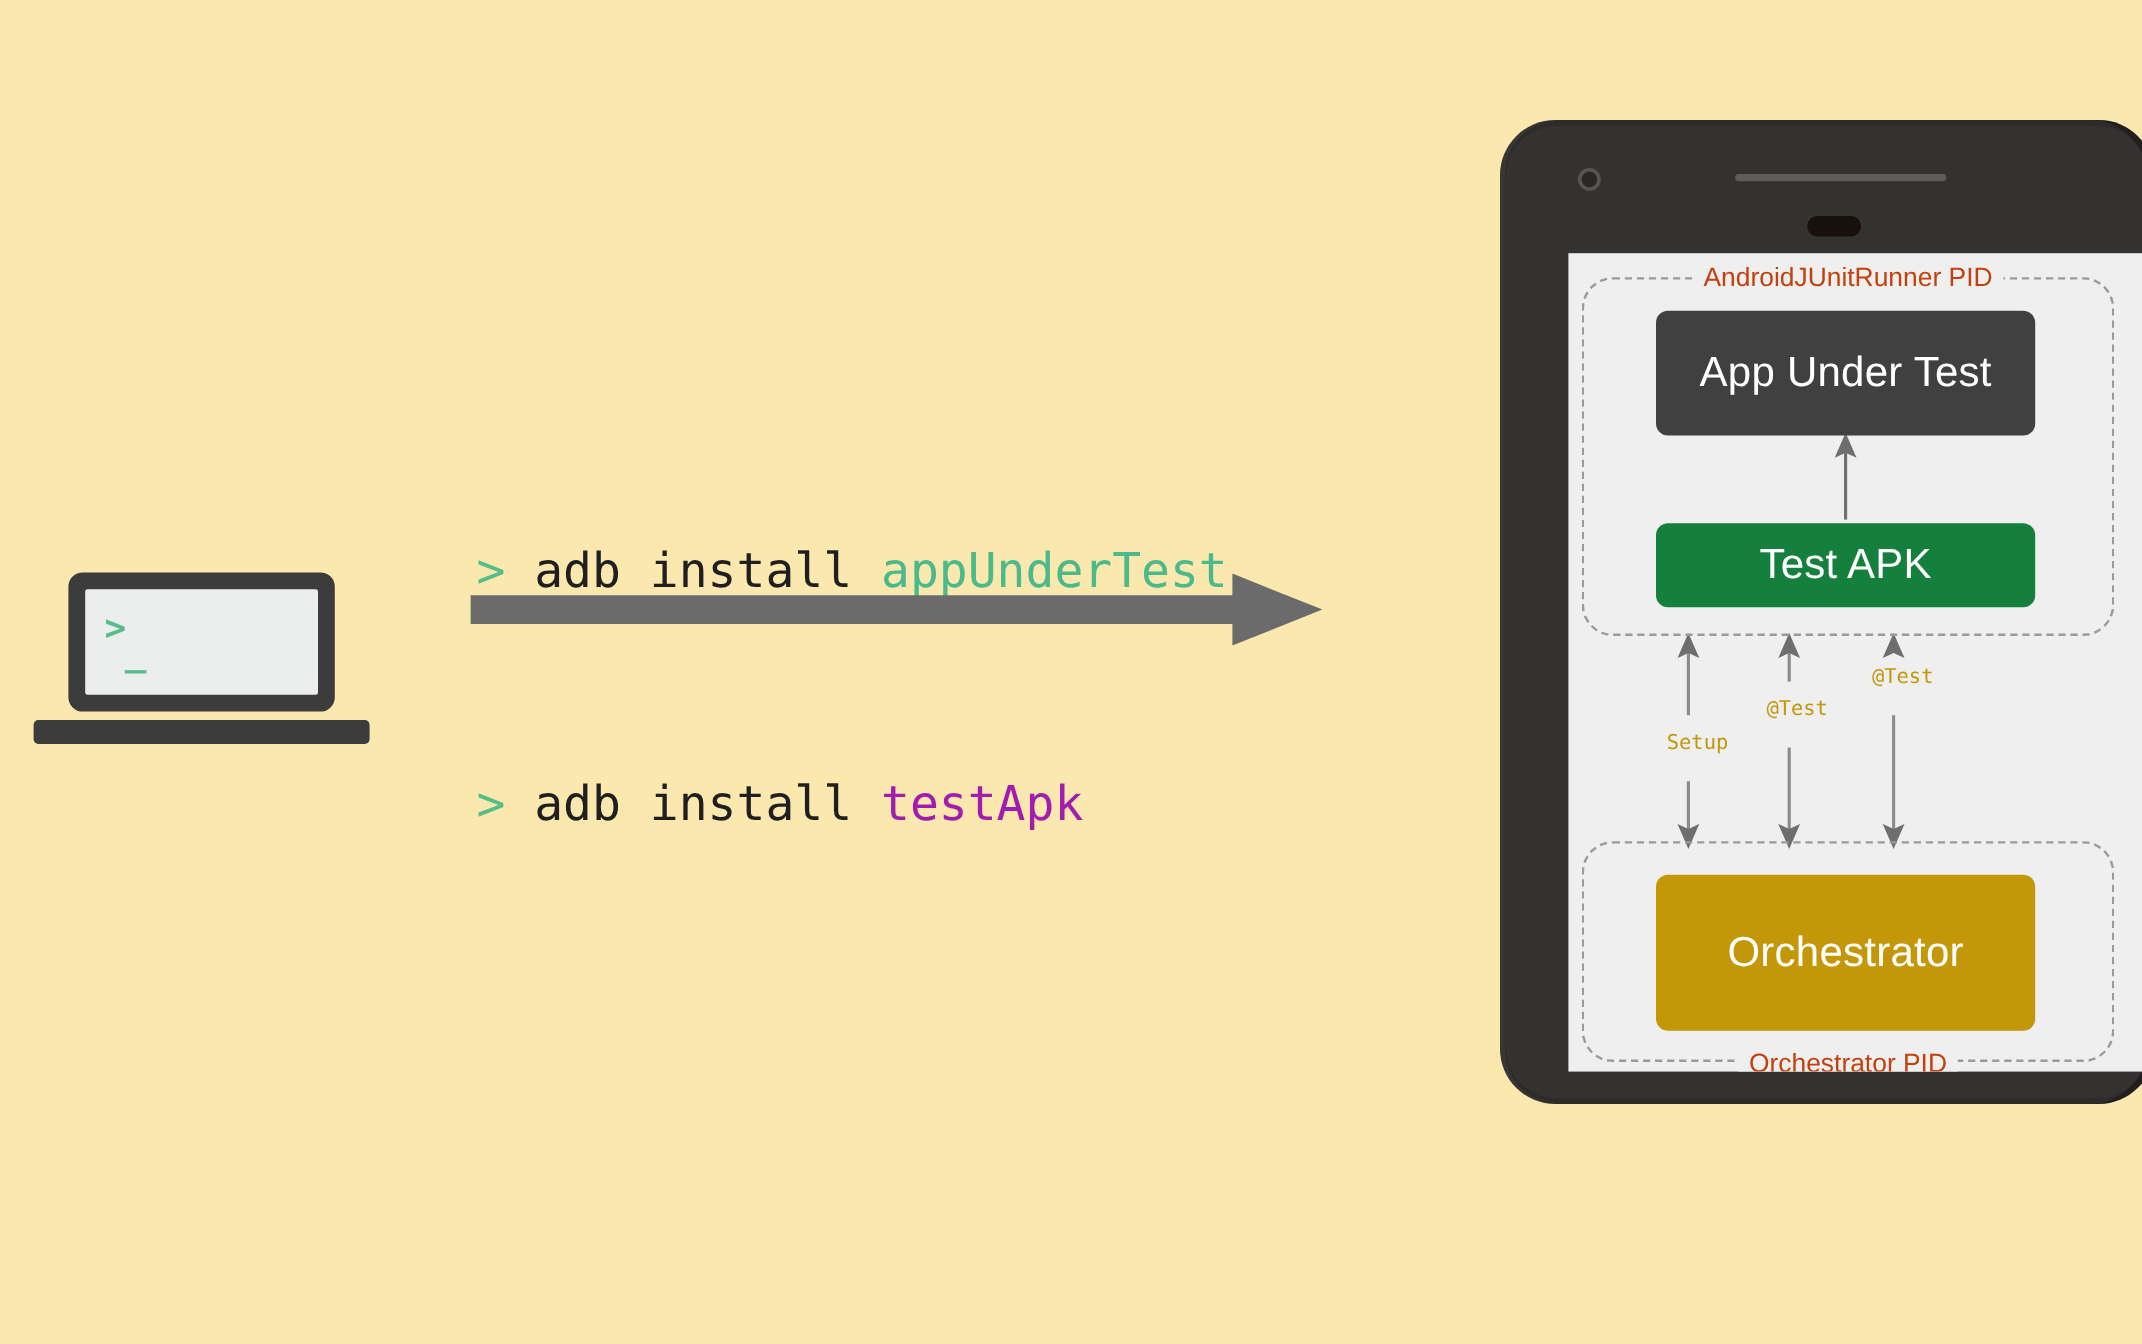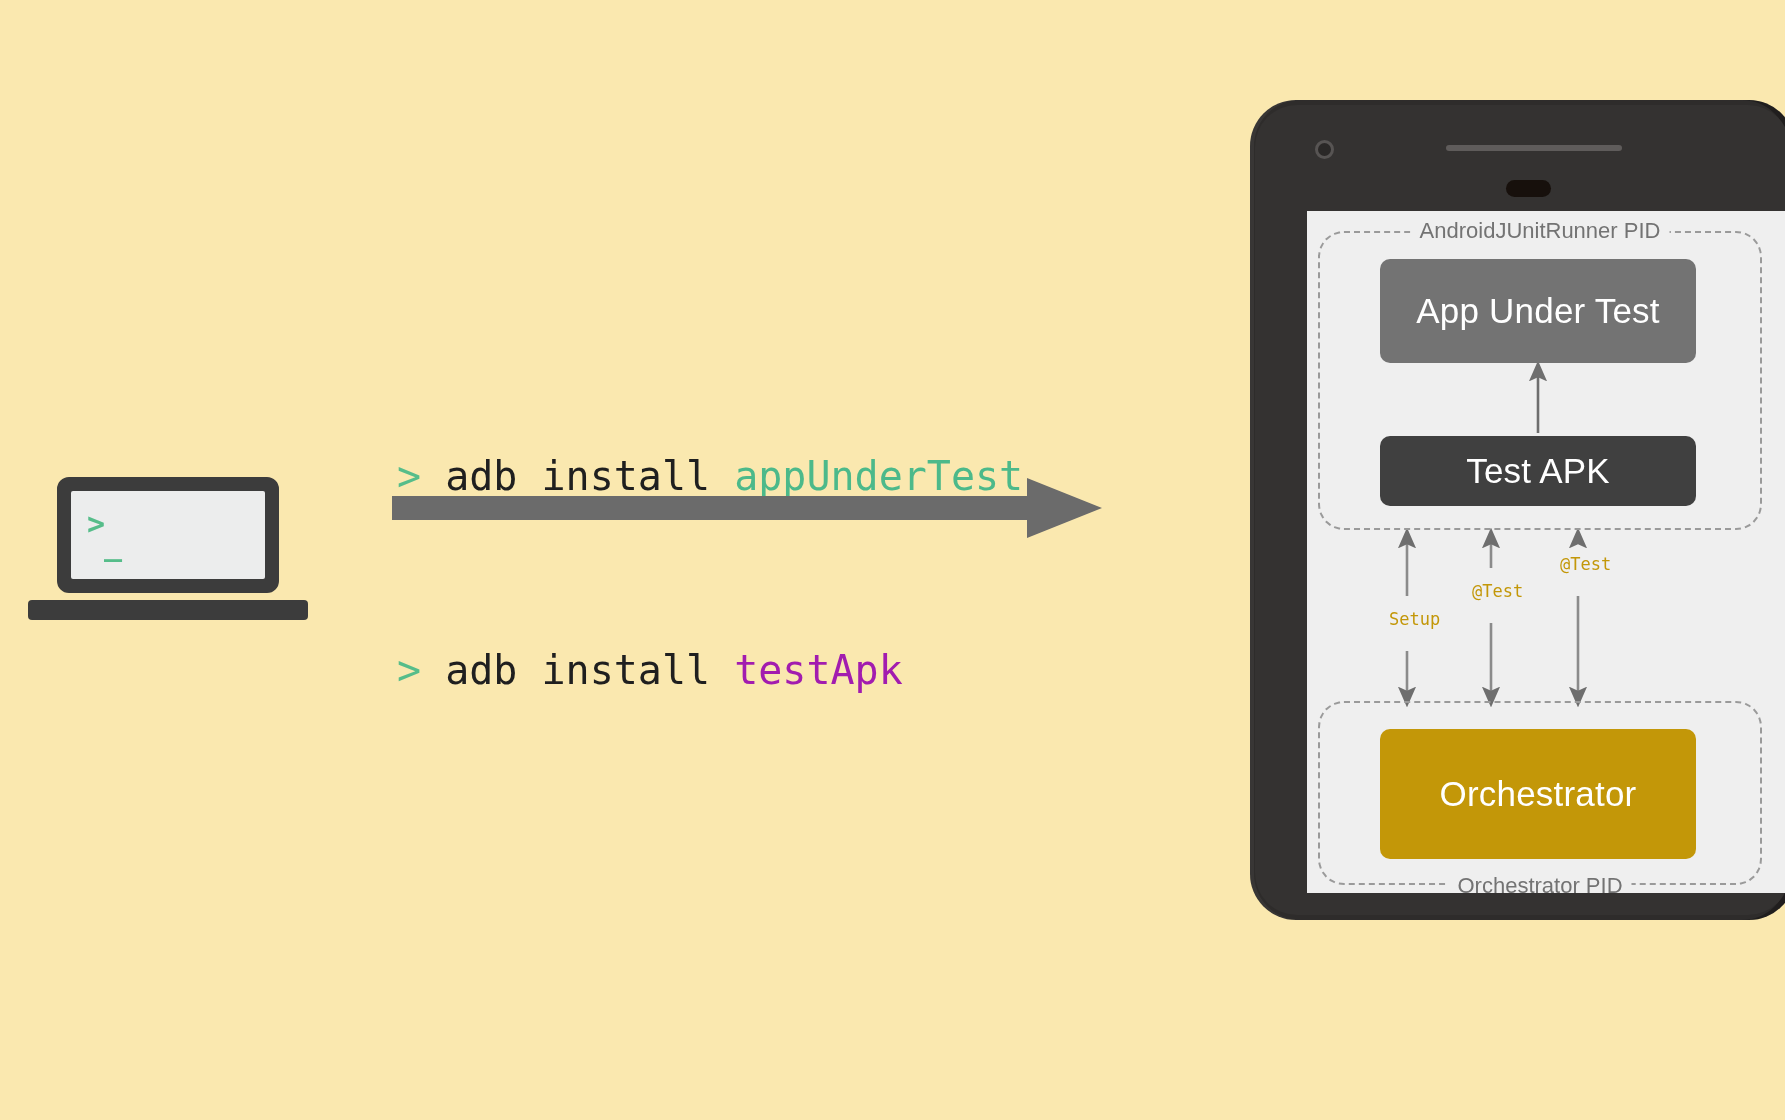--- a/index.html
+++ b/index.html
@@ -175,21 +175,21 @@
   }
   #pid-orch {
     left: 11px;
     top: 490px;
     width: 440px;
     height: 180px;
   }
   .pid-label {
     position: absolute;
     background: #efefef;
-    color: #737373;
+    color: #c2410c;
     font-size: 22px;
     padding: 0 9px;
     white-space: nowrap;
     font-family: "Liberation Sans", sans-serif;
   }
   #pid-runner-label {
     left: 50%;
     transform: translateX(-50%);
     top: -15px;
   }
@@ -211,28 +211,28 @@
     font-family: "Liberation Sans", sans-serif;
     font-size: 35px;
     line-height: 1.12;
     letter-spacing: 0.2px;
   }
   #box-aut {
     left: 73px;
     top: 48px;
     width: 316px;
     height: 104px;
-    background: #737373;
+    background: #404040;
   }
   #box-testapk {
     left: 73px;
     top: 225px;
     width: 316px;
     height: 70px;
-    background: #404040;
+    background: #15803d;
   }
   #box-orch {
     left: 73px;
     top: 518px;
     width: 316px;
     height: 130px;
     background: #c39708;
   }
 
   

